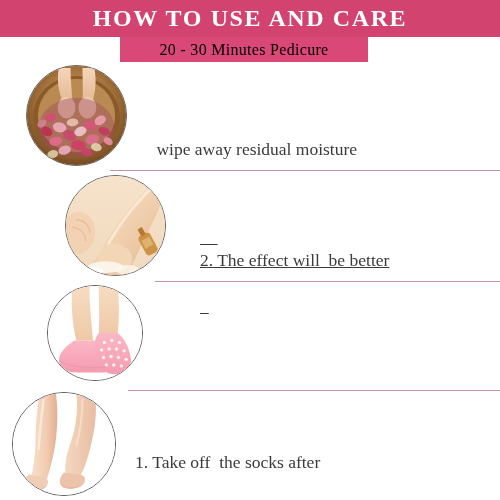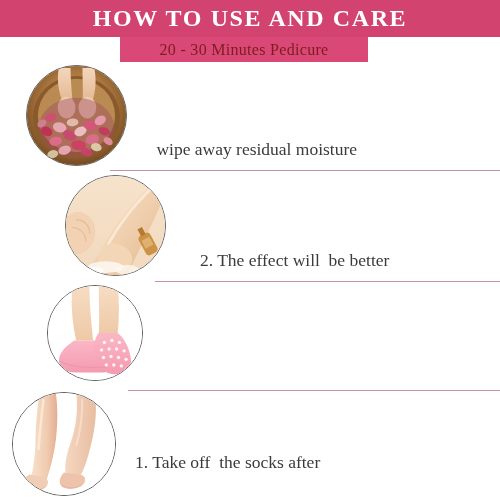--- a/index.html
+++ b/index.html
@@ -54,21 +54,21 @@
     background: #d94876;
   }
   .subtitle-text {
     position: absolute;
     left: 120px;
     top: 37px;
     width: 248px;
     height: 25px;
     line-height: 25px;
     text-align: center;
-    color: #7f1d1d;
+    color: #000000;
     font-size: 16px;
     letter-spacing: 0.3px;
     font-family: "Liberation Serif", "DejaVu Serif", serif;
     white-space: nowrap;
   }
   .divider {
     position: absolute;
     height: 1px;
     background: #c3929f;
   }
@@ -191,21 +191,21 @@
         <rect x="0" y="0" width="13" height="22" rx="4" fill="#c98c3c" opacity="0.92"></rect>
         <rect x="4" y="-7" width="5" height="8" fill="#b57a2e"></rect>
         <rect x="2" y="5" width="9" height="9" fill="#e8c48a" opacity="0.6"></rect>
       </g>
 
       <ellipse cx="40" cy="92" rx="18" ry="6" fill="#fdf7f0" opacity="0.9"></ellipse>
       <ellipse cx="62" cy="95" rx="12" ry="5" fill="#fdf7f0" opacity="0.8"></ellipse>
       <ellipse cx="28" cy="96" rx="10" ry="4" fill="#ffffff" opacity="0.85"></ellipse>
     </svg>
   </div>
-  <div class="step-text" style="left:200px; top:203px;">
+  <div class="step-text" style="left:200px; top:203px;text-decoration:underline;">
     <span class="line">2. The effect will  be better</span>
   </div>
   <div class="divider" style="left:155px; top:281px; width:345px;"></div>
 
   <div class="photo-circle" style="left:47px; top:285px; width:96px; height:96px;">
     <svg viewBox="0 0 100 100" preserveAspectRatio="xMidYMid slice">
       <defs>
         <linearGradient id="skin3" x1="0" y1="0" x2="0" y2="1">
           <stop offset="0%" stop-color="#f7dcc2"></stop>
           <stop offset="100%" stop-color="#eec9a6"></stop>

